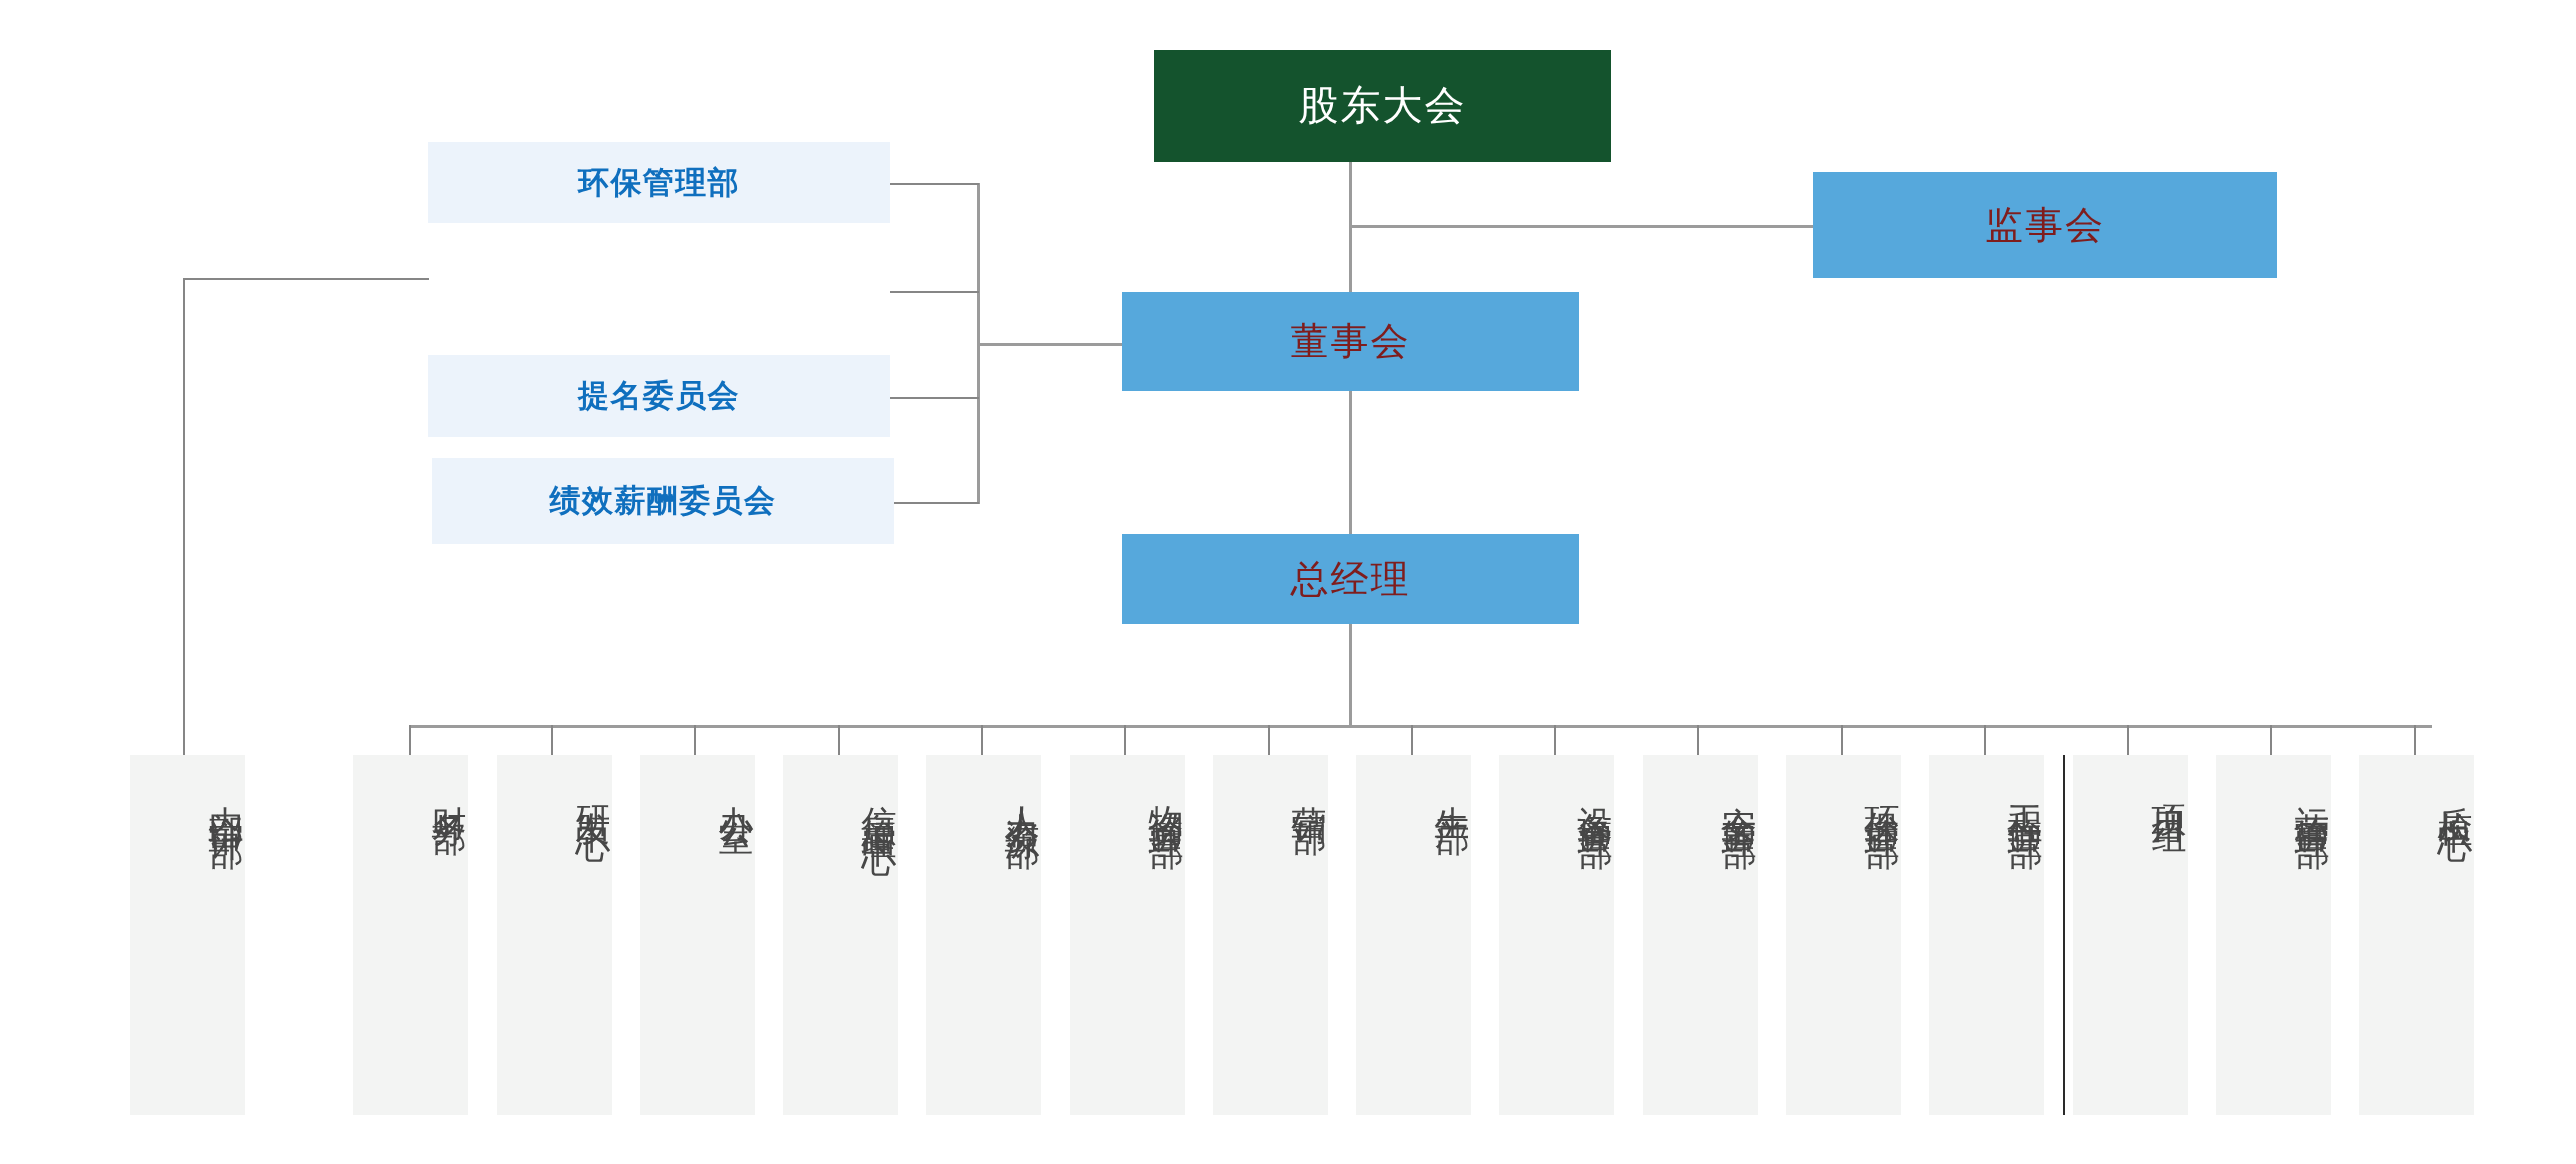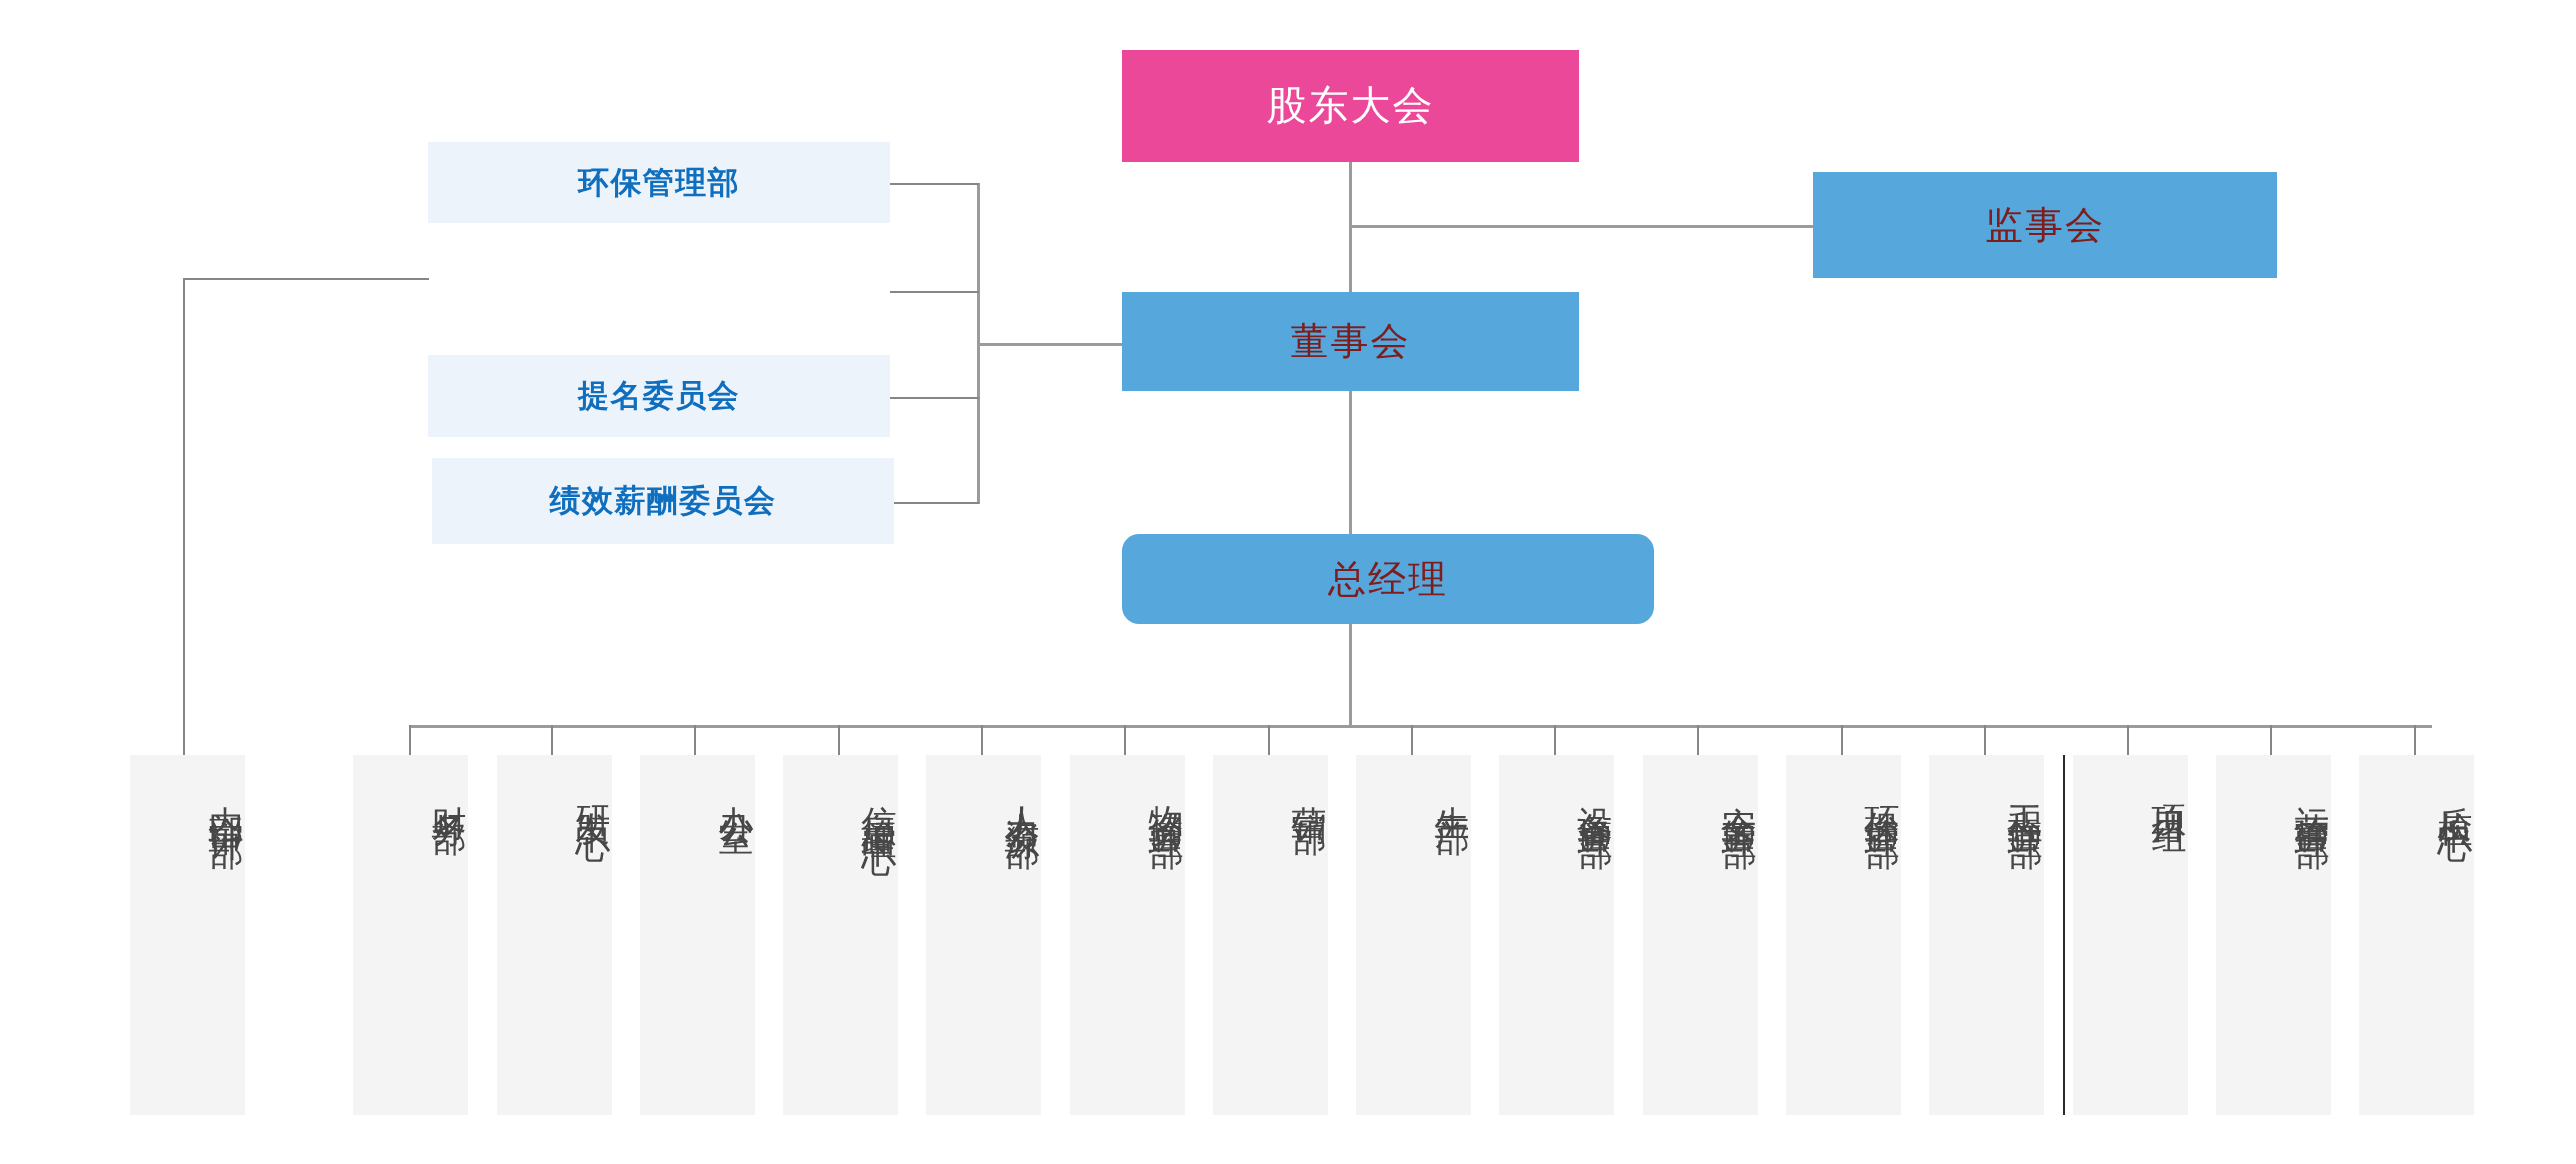--- a/index.html
+++ b/index.html
@@ -25,25 +25,26 @@
     box-sizing: border-box;
     display: flex;
     align-items: center;
     justify-content: center;
     text-align: center;
     line-height: 1.28;
   }
 
   
   .node.level-top {
-    background: #ec4899;
+    background: #14532d;
     color: #ffffff;
     font-size: 40px;
     font-weight: 400;
     letter-spacing: 2px;
+    margin-left: 32px;
   }
 
   
   .node.level-mid {
     background: #56a8dc;
     color: #7f1d1d;
     font-size: 38px;
     font-weight: 400;
     letter-spacing: 2px;
   }
@@ -134,21 +135,21 @@
   <div class="line thin v" style="left:2414px; top:725px; height:38px;"></div>
 
   <div class="line dark" style="left:2063px; top:755px; height:360px;"></div>
 
   <div class="node level-top" style="left:1122px; top:50px; width:457px; height:112px;">股东大会</div>
 
   <div class="node level-mid" style="left:1813px; top:172px; width:464px; height:106px;">监事会</div>
 
   <div class="node level-mid" style="left:1122px; top:292px; width:457px; height:99px;">董事会</div>
 
-  <div class="node level-mid" style="left:1122px; top:534px; width:532px; height:90px;border-radius:17px;">总经理</div>
+  <div class="node level-mid" style="left:1122px; top:534px; width:457px; height:90px;">总经理</div>
 
   <div class="node committee" style="left:428px; top:142px; width:462px; height:81px;">环保管理部</div>
 
 
   <div class="node committee" style="left:428px; top:355px; width:462px; height:82px;">提名委员会</div>
 
   <div class="node committee" style="left:432px; top:458px; width:462px; height:86px;">绩效薪酬委员会</div>
 
   <div class="node dept" style="left:130px; top:755px; width:115px; height:360px;">
     <span class="vlabel">内部审计部</span>

